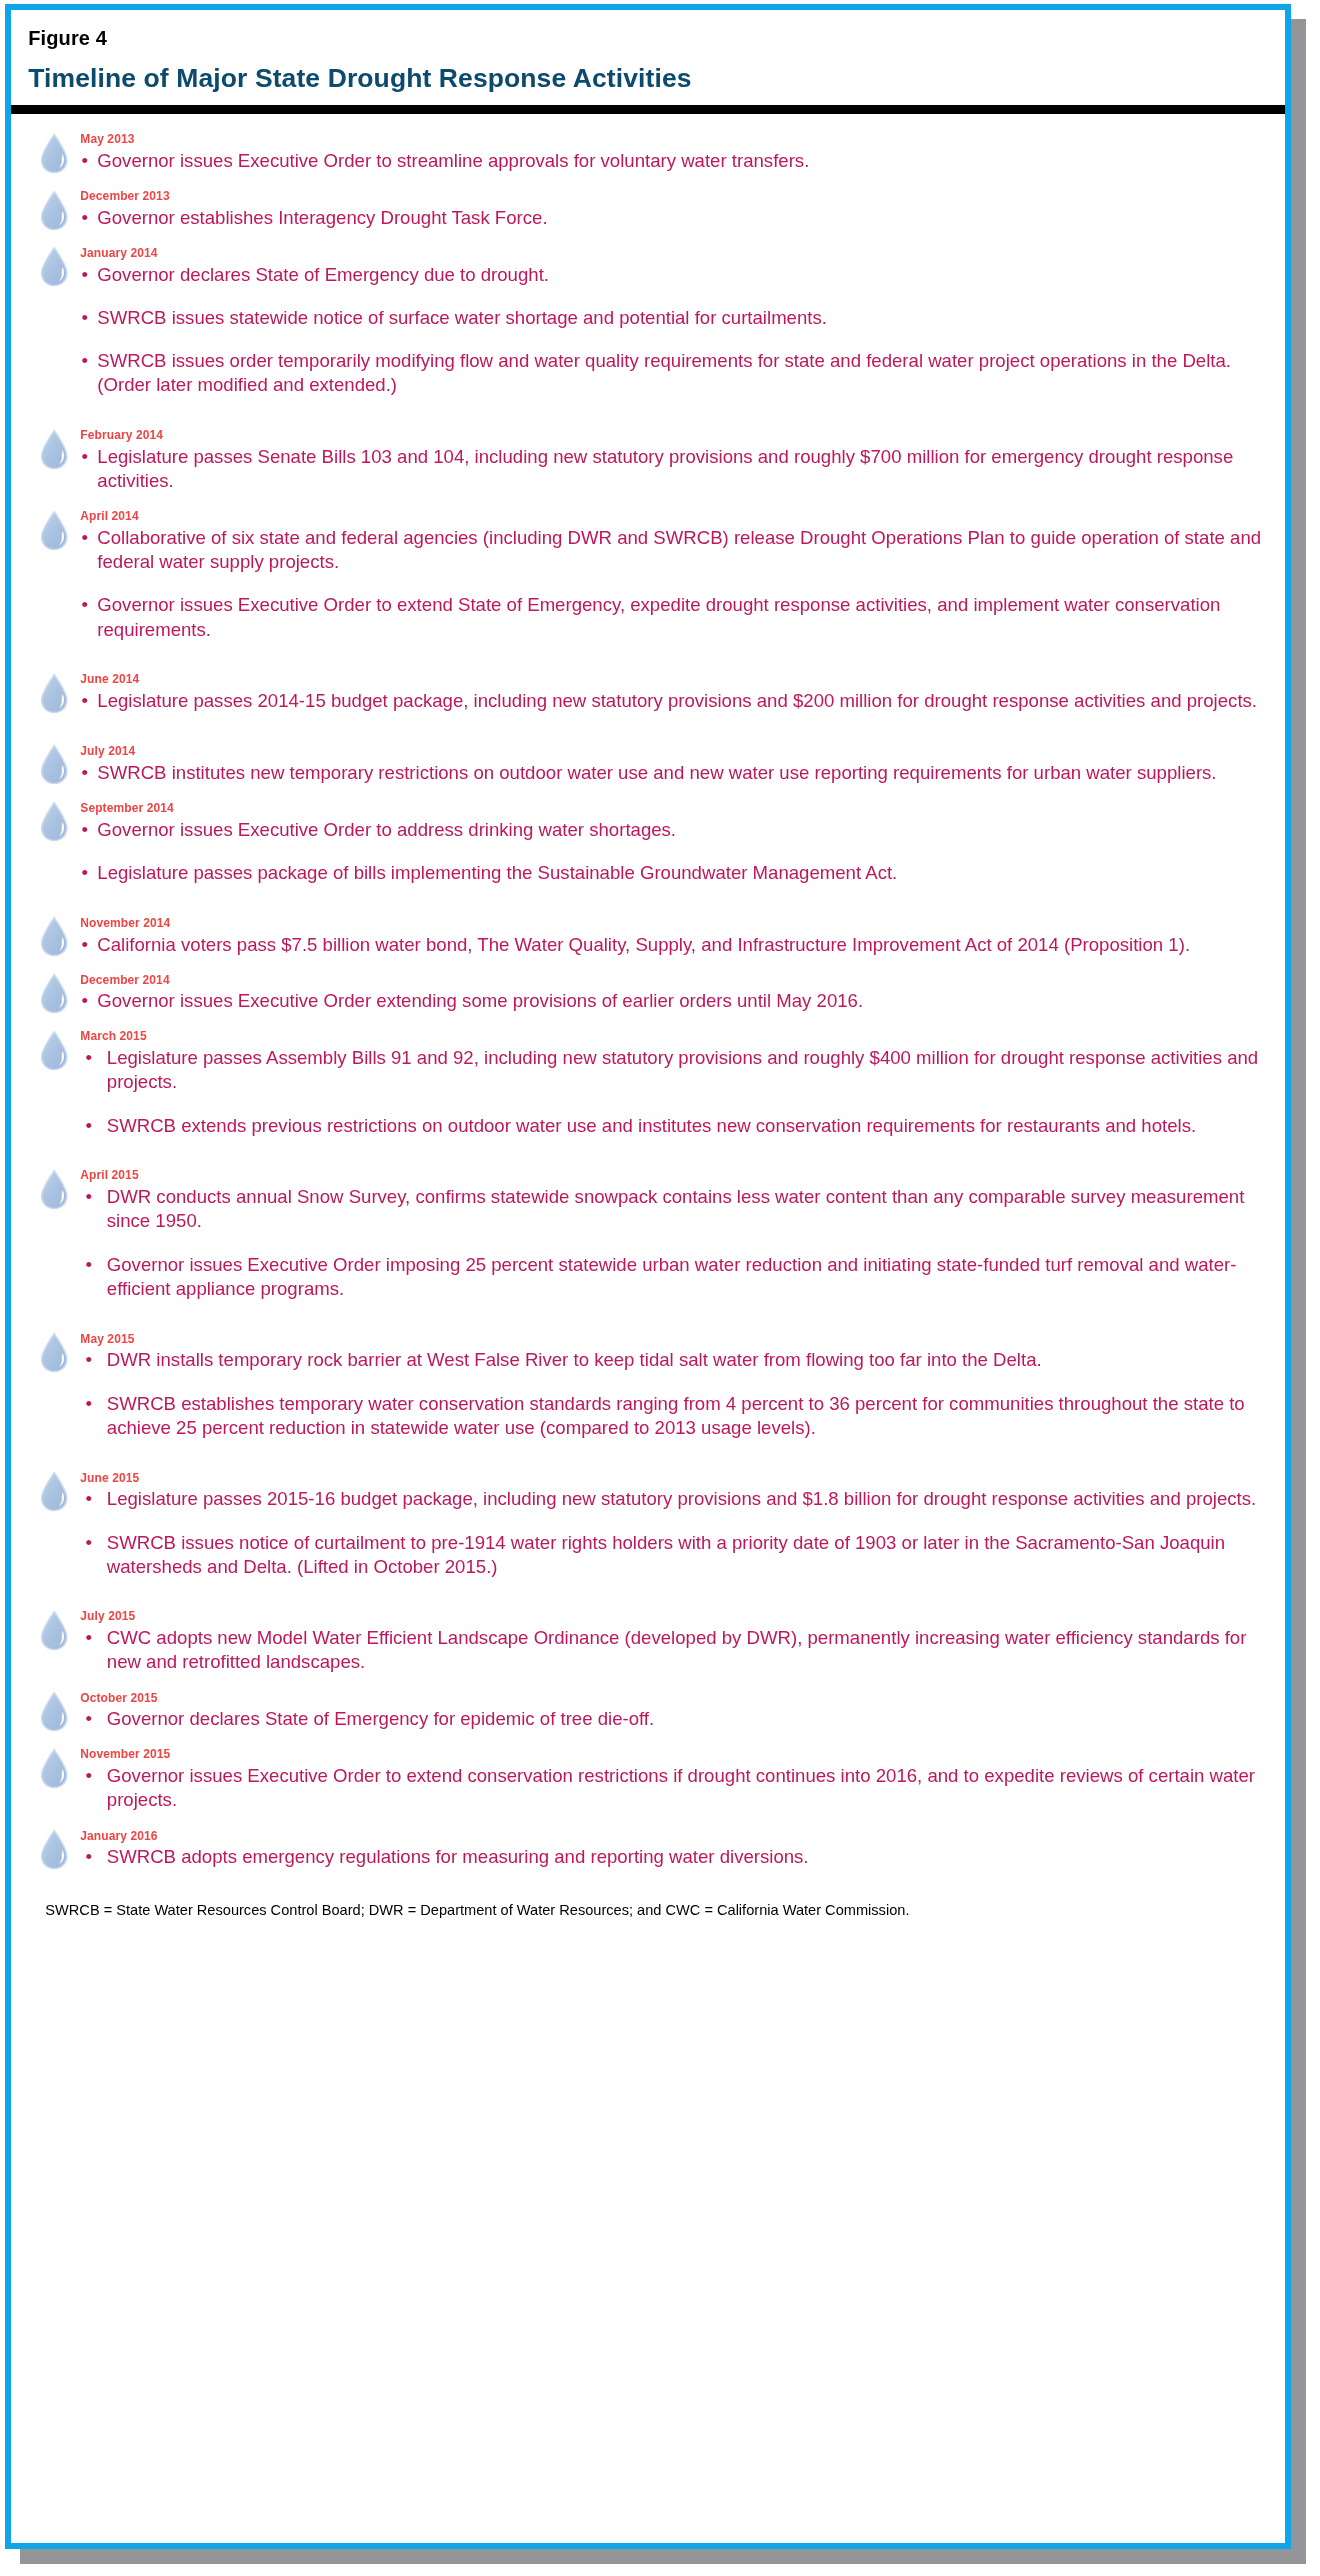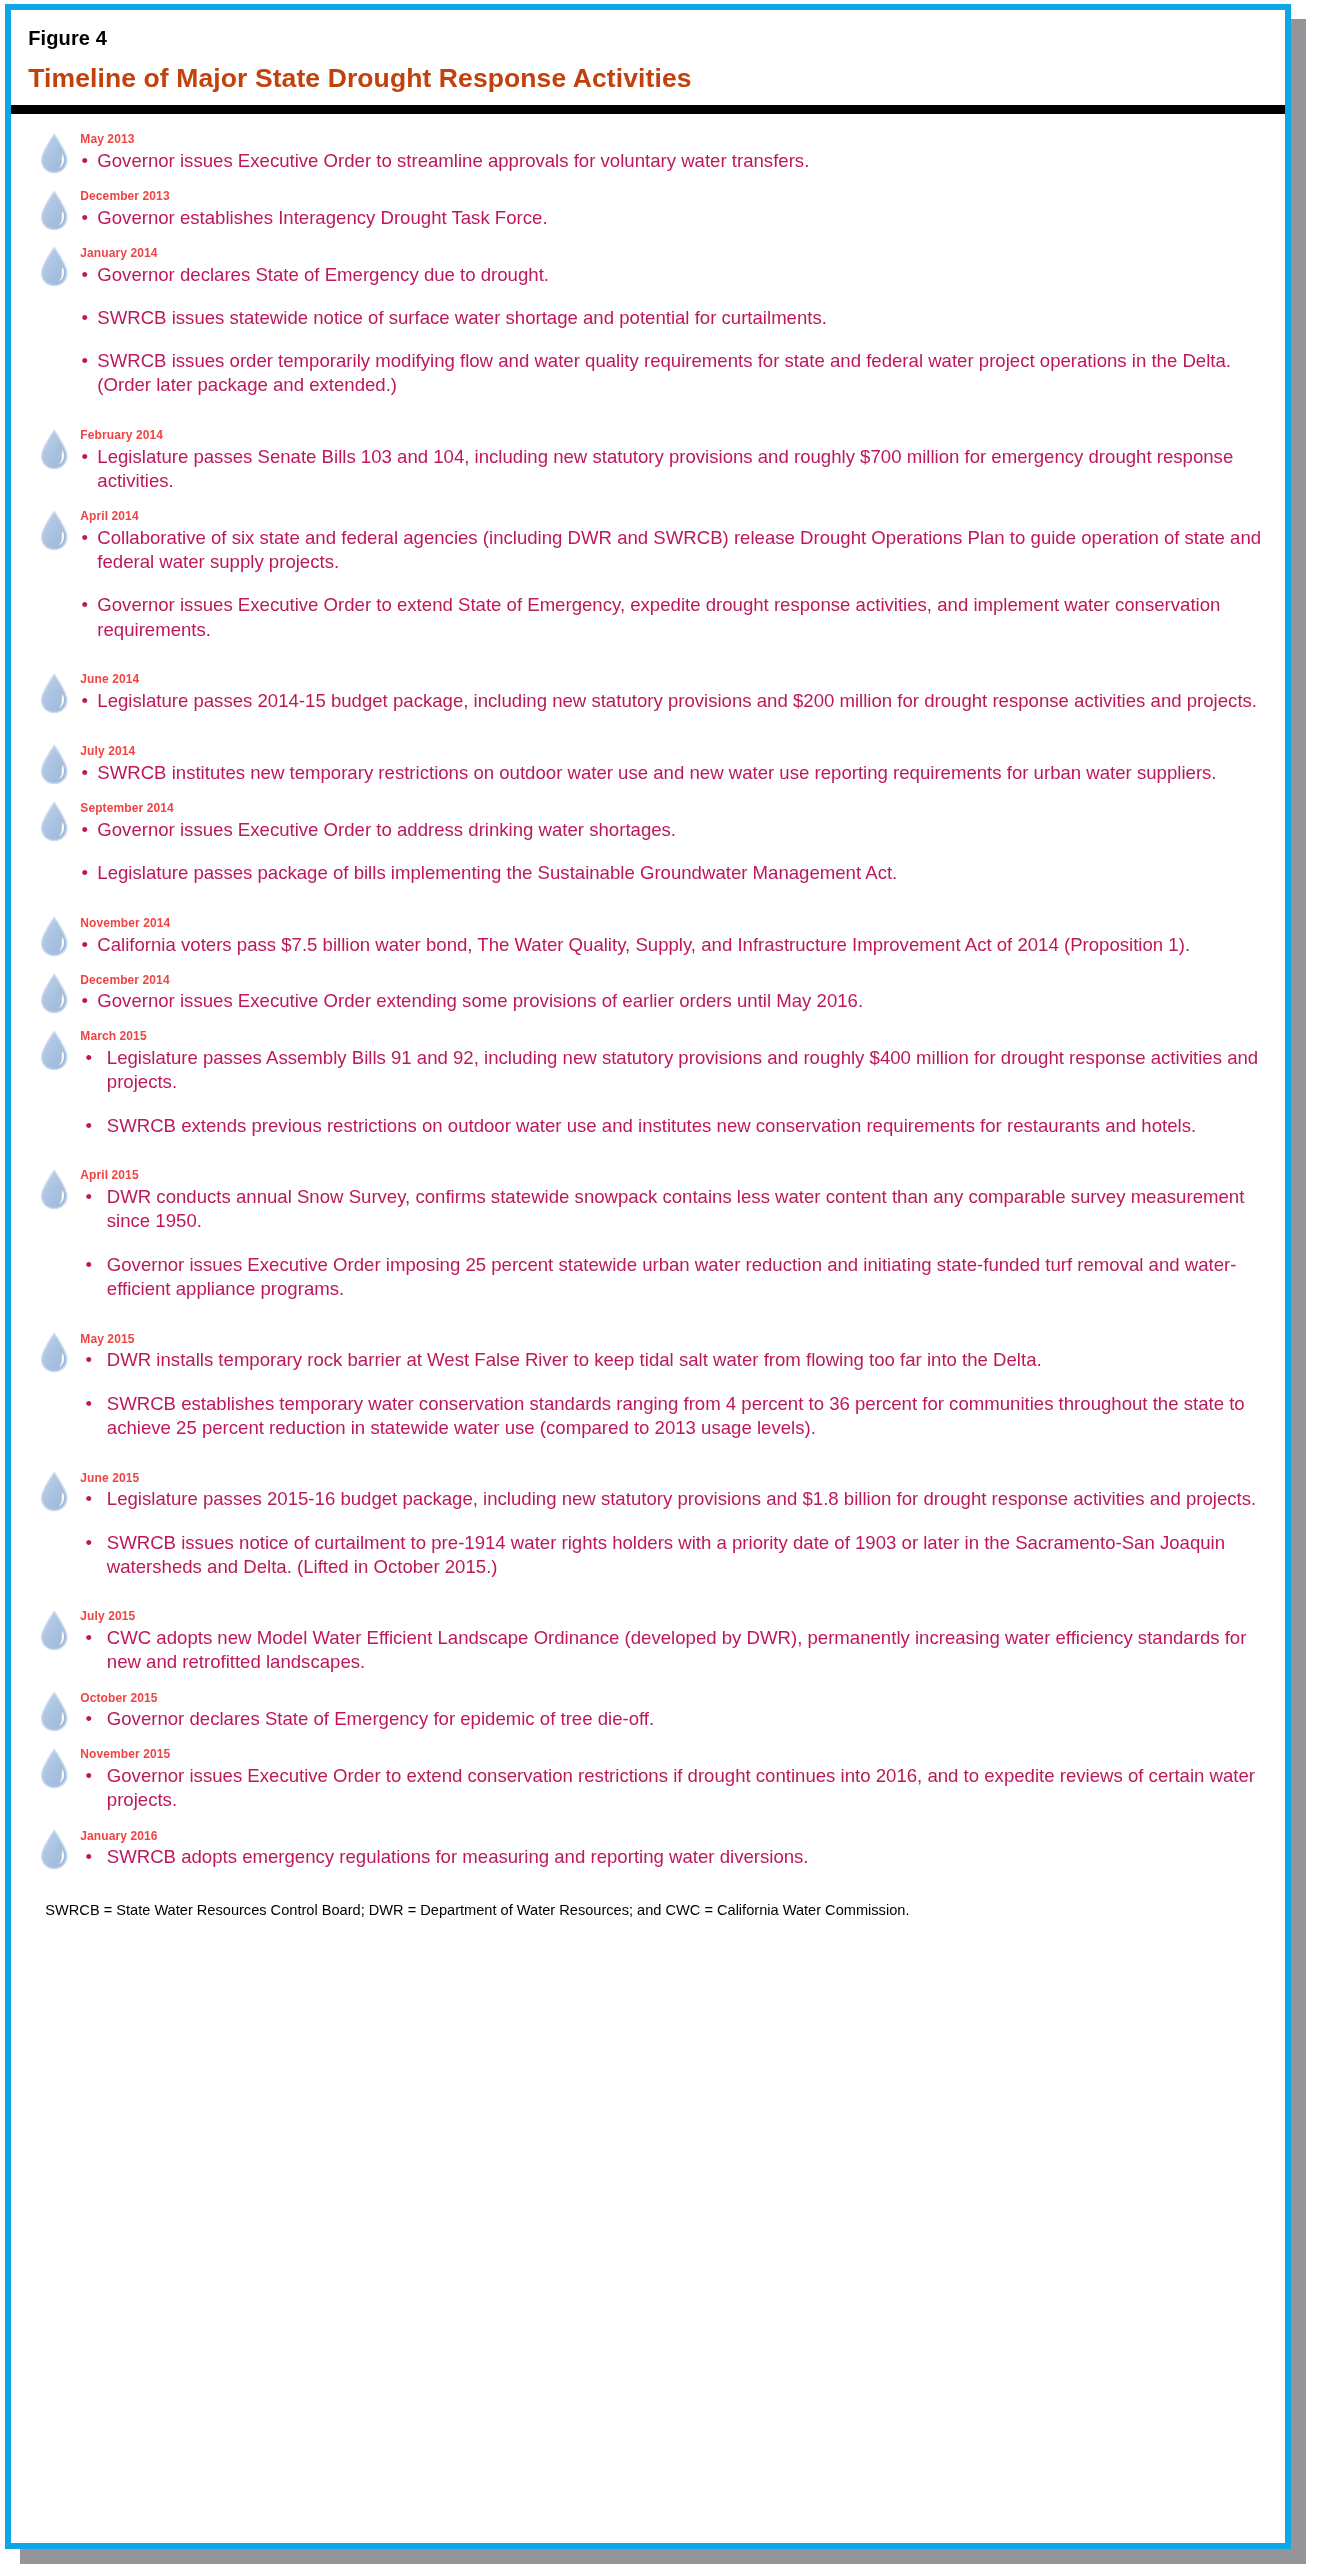--- a/index.html
+++ b/index.html
@@ -54,21 +54,21 @@
     font-size: 20px;
     font-weight: bold;
     color: #000000;
     letter-spacing: 0.1px;
     line-height: 1.1;
     margin: 0 0 14.6px 0;
   }
   .fig-title {
     font-size: 26.5px;
     font-weight: bold;
-    color: #c2410c;
+    color: #0c4a6e;
     line-height: 1.1;
     margin: 0 0 5.3px 0;
     letter-spacing: 0.1px;
   }
   .header-rule {
     flex: 0 0 auto;
     height: 9.3px;
     background: #000000;
   }
 
@@ -232,21 +232,21 @@
                 </defs>
                 <path d="M23 1 C23 1 4 27 4 39 C4 50 12.5 58 23 58 C33.5 58 42 50 42 39 C42 27 23 1 23 1 Z" fill="url(#dg2)" stroke="#CBDAEE" stroke-width="2.4"></path>
                 <path d="M35.5 30 C38.5 35 38.8 42.5 35 47.5 C33.6 49.4 31.8 50.8 30.2 51.4 C33.2 48.2 34.6 43.8 34.3 39.6 C34.1 36.4 34.8 32.8 35.5 30 Z" fill="#FFFFFF" opacity="0.92"></path>
               </svg>
             </div>
             <div class="entry-content">
               <div class="entry-date">January 2014</div>
               <ul class="bullets">
                 <li>Governor declares State of Emergency due to drought.</li>
                 <li>SWRCB issues statewide notice of surface water shortage and potential for curtailments.</li>
-                <li>SWRCB issues order temporarily modifying flow and water quality requirements for state and federal water project operations in the Delta. (Order later package and extended.)</li>
+                <li>SWRCB issues order temporarily modifying flow and water quality requirements for state and federal water project operations in the Delta. (Order later modified and extended.)</li>
               </ul>
             </div>
           </div>
           <div class="entry tight">
             <div class="drop-cell">
               <svg class="drop-icon" viewBox="0 0 46 60">
                 <defs>
                   <linearGradient id="dg3" x1="0" y1="0" x2="1" y2="1">
                     <stop offset="0%" stop-color="#BFD2EA"></stop>
                     <stop offset="55%" stop-color="#A8C1E0"></stop>

